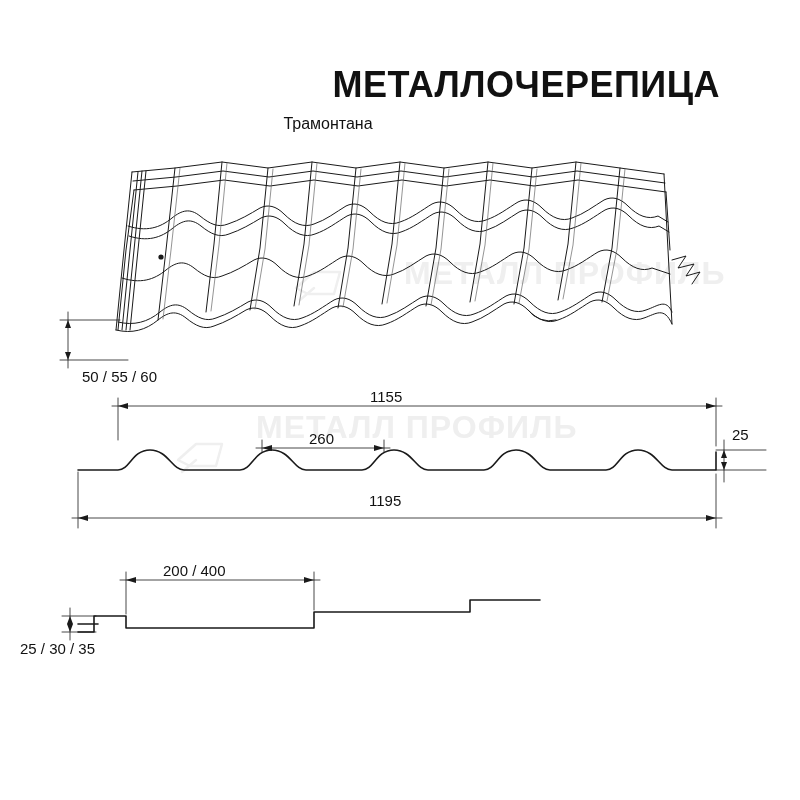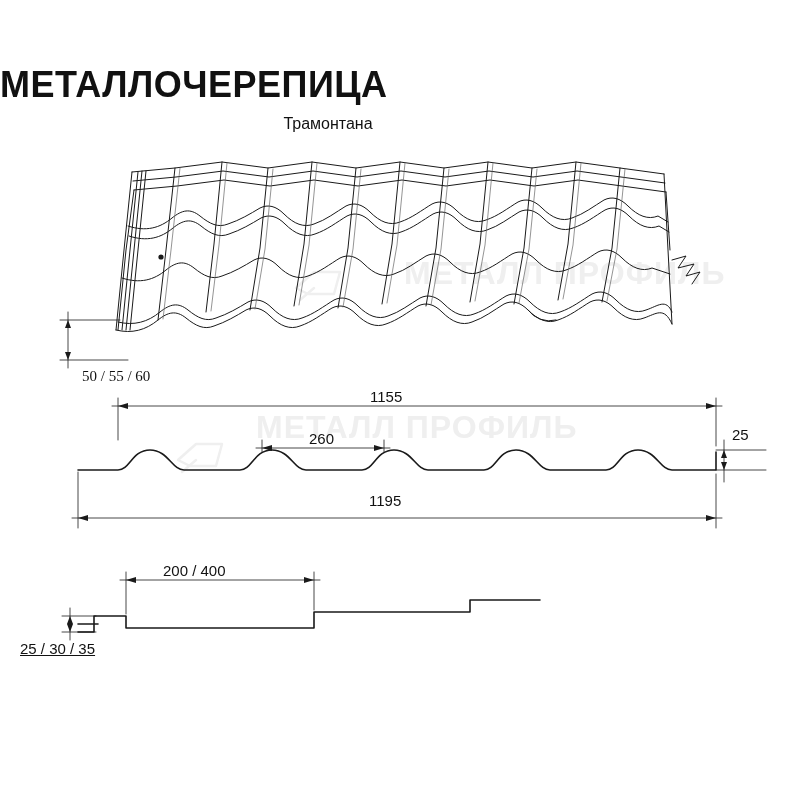--- a/index.html
+++ b/index.html
@@ -3,38 +3,38 @@
 <meta charset="utf-8">
 <style>
   html,body{margin:0;padding:0;}
   body{
     width:800px;height:800px;background:#ffffff;
     font-family:"Liberation Sans", sans-serif;
     color:#000000;overflow:hidden;position:relative;
   }
   .sheet{position:absolute;left:0;top:0;width:800px;height:800px;}
   .title{
-    position:absolute;left:0;top:64px;width:720px;text-align:left;
+    position:absolute;left:0;top:64px;width:720px;text-align:right;
     font-size:36px;font-weight:700;letter-spacing:0.5px;color:#111;
   }
   .subtitle{
     position:absolute;left:0;top:115px;width:656px;text-align:center;
     font-size:16px;font-weight:400;color:#111;
   }
   svg{position:absolute;left:0;top:0;}
   .dim-label{
     position:absolute;font-size:15px;color:#111;white-space:nowrap;
   }
-  .lbl-50{left:82px;top:368px;font-family:Liberation Serif, serif;}
+  .lbl-50{left:82px;top:368px;}
   .lbl-1155{left:370px;top:388px;text-align:right;}
   .lbl-230{left:309px;top:430px;}
   .lbl-25{left:732px;top:426px;}
   .lbl-1195{left:369px;top:492px;}
   .lbl-350{left:163px;top:562px;}
-  .lbl-2530{left:20px;top:640px;text-decoration:underline;}
+  .lbl-2530{left:20px;top:640px;}
   .wm{
     position:absolute;font-size:27px;font-weight:700;color:#efefef;
     letter-spacing:1px;white-space:nowrap;
   }
   .wmbig{left:404px;top:255px;font-size:32px;}
   .wmbig2{left:256px;top:409px;font-size:32px;}
 </style>
 </head>
 <body>
 

